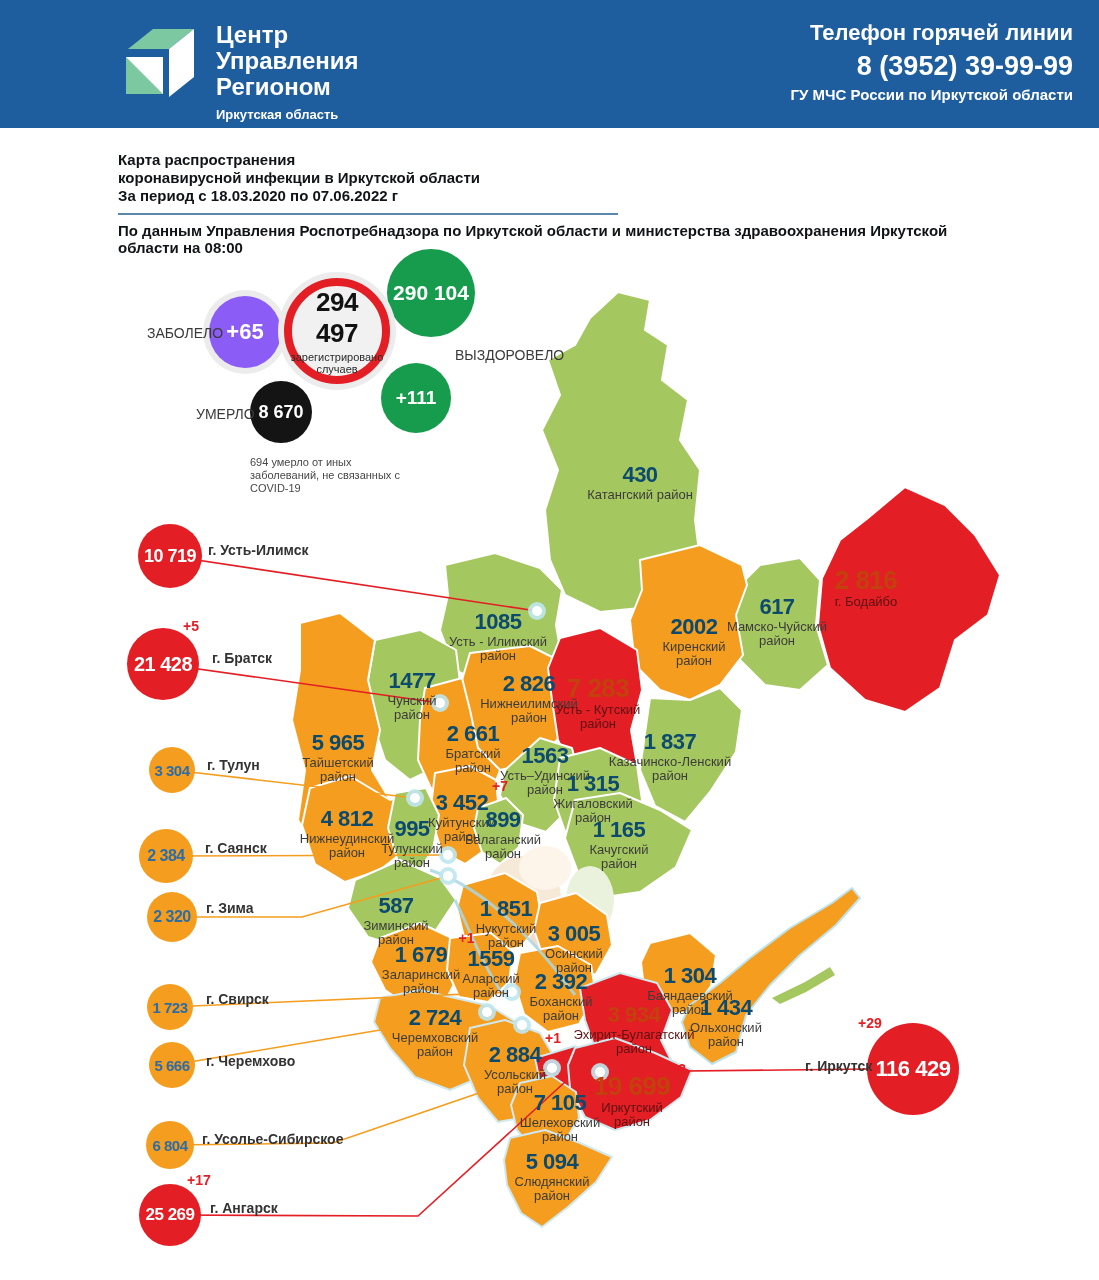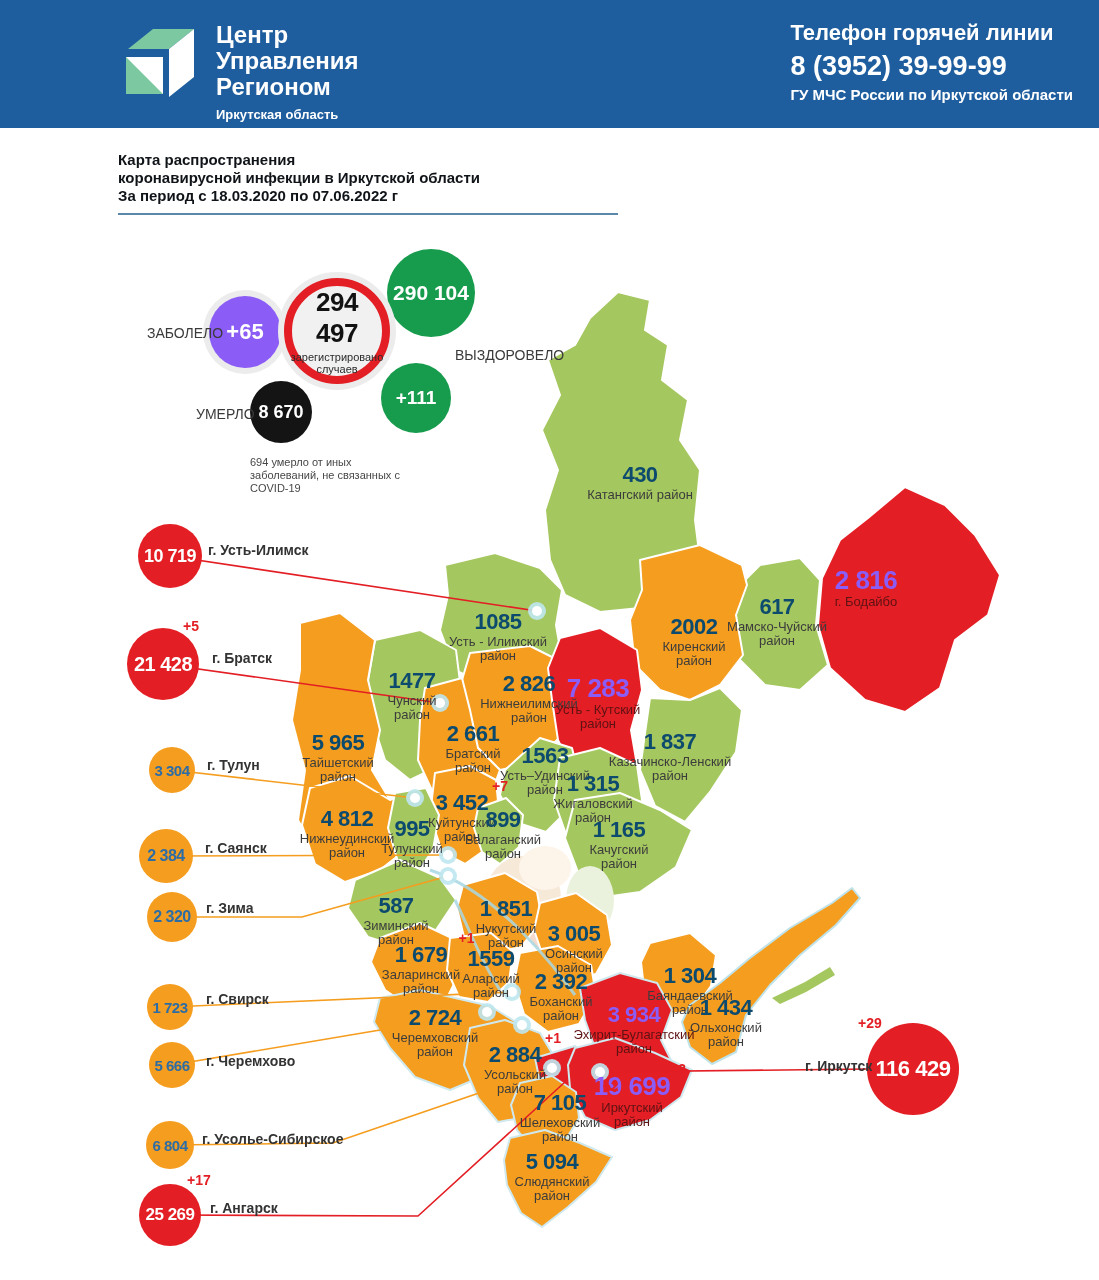--- a/index.html
+++ b/index.html
@@ -5,40 +5,40 @@
   html,body{margin:0;padding:0;background:#fff;}
   .page{position:relative;width:1099px;height:1280px;background:#fff;overflow:hidden;
         font-family:"Liberation Sans","DejaVu Sans",sans-serif;}
   
   .top{position:absolute;left:0;top:0;width:1099px;height:128px;background:#1f5e9e;}
   .logo{position:absolute;left:118px;top:22px;display:flex;gap:16px;}
   .logo-cube{width:82px;height:82px;}
   .logo-text{color:#fff;}
   .logo-text .l{font-size:24px;font-weight:bold;line-height:26px;}
   .logo-sub{font-size:13px;font-weight:bold;margin-top:7px;}
-  .hotline{position:absolute;right:26px;top:20px;color:#fff;}
+  .hotline{position:absolute;right:26px;top:20px;text-align:right;color:#fff;}
   .hot1{font-size:22px;font-weight:bold;}
   .hot2{font-size:27px;font-weight:bold;margin-top:5px;}
   .hot3{font-size:15px;font-weight:bold;margin-top:4px;}
   
   .titleblock{position:absolute;left:118px;top:151px;color:#101418;}
   .titleblock .t{font-size:15px;font-weight:bold;line-height:18px;}
   .divider{width:500px;height:2px;background:#5b87a8;margin:8px 0 7px 0;}
   .source{font-size:15px;font-weight:bold;color:#101418;width:880px;}
   
   .scircle{position:absolute;border-radius:50%;display:flex;flex-direction:column;
            align-items:center;justify-content:center;font-weight:bold;text-align:center;z-index:6;}
   .halo{box-shadow:0 0 0 6px #ececec;}
   .slabel{position:absolute;font-size:14px;color:#3a3a3a;z-index:7;}
   .snote{position:absolute;left:250px;top:456px;width:170px;font-size:11px;color:#474747;line-height:13px;z-index:7;}
   
   .mapsvg{position:absolute;left:0;top:0;z-index:1;}
   .dlabel{position:absolute;transform:translate(-50%,-50%);text-align:center;z-index:3;}
   .dnum{font-weight:bold;color:#0c4a6e;font-size:22px;letter-spacing:-0.5px;line-height:22px;white-space:nowrap;}
-  .dnum.white{color:#8b5cf6;}
+  .dnum.white{color:#c2410c;}
   .dnum.big{font-size:26px;line-height:26px;}
   .dname{font-size:13px;color:#3c3c3c;line-height:14px;margin:2px auto 0 auto;}
   .dname.onred{color:#5d1214;}
   .ddelta{position:absolute;top:-14px;right:-6px;color:#e31e24;font-size:14px;font-weight:bold;}
   
   .ccircle{position:absolute;border-radius:50%;display:flex;align-items:center;justify-content:center;
            font-weight:bold;z-index:5;letter-spacing:-0.5px;}
   .ccircle.red{background:#e31e24;color:#fff;}
   .ccircle.orange{background:#f59d1e;color:#2d6da6;}
   .clabel{position:absolute;font-size:14px;font-weight:bold;color:#333;z-index:5;white-space:nowrap;}
@@ -69,20 +69,21 @@
       <div class="hot2">8 (3952) 39-99-99</div>
       <div class="hot3">ГУ МЧС России по Иркутской области</div>
     </div>
   </div>
 
   <div class="titleblock">
     <div class="t">Карта распространения</div>
     <div class="t">коронавирусной инфекции в Иркутской области</div>
     <div class="t">За период с 18.03.2020 по 07.06.2022 г</div>
     <div class="divider"></div>
+    <div class="source">По данным Управления Роспотребнадзора по Иркутской области и министерства здравоохранения Иркутской области на 08:00</div>
   </div>
 
   <div class="slabel" style="left:147px;top:325px;">ЗАБОЛЕЛО</div>
   <div class="scircle halo" style="left:209px;top:296px;width:72px;height:72px;background:#8b5cf6;color:#fff;font-size:22px;">+65</div>
   <div class="scircle" style="left:387px;top:249px;width:88px;height:88px;background:#169c4c;color:#fff;font-size:21px;z-index:5;">290 104</div>
   <div class="scircle" style="left:381px;top:363px;width:70px;height:70px;background:#169c4c;color:#fff;font-size:19px;z-index:5;">+111</div>
   <div class="slabel" style="left:455px;top:347px;">ВЫЗДОРОВЕЛО</div>
   <div class="scircle" style="left:250px;top:381px;width:62px;height:62px;background:#141414;color:#fff;font-size:18px;z-index:5;">8 670</div>
   <div class="slabel" style="left:196px;top:406px;">УМЕРЛО</div>
   <div class="scircle halo" style="left:284px;top:278px;width:90px;height:90px;background:#f1f1f1;border:8px solid #e31e24;color:#121212;z-index:6;">

